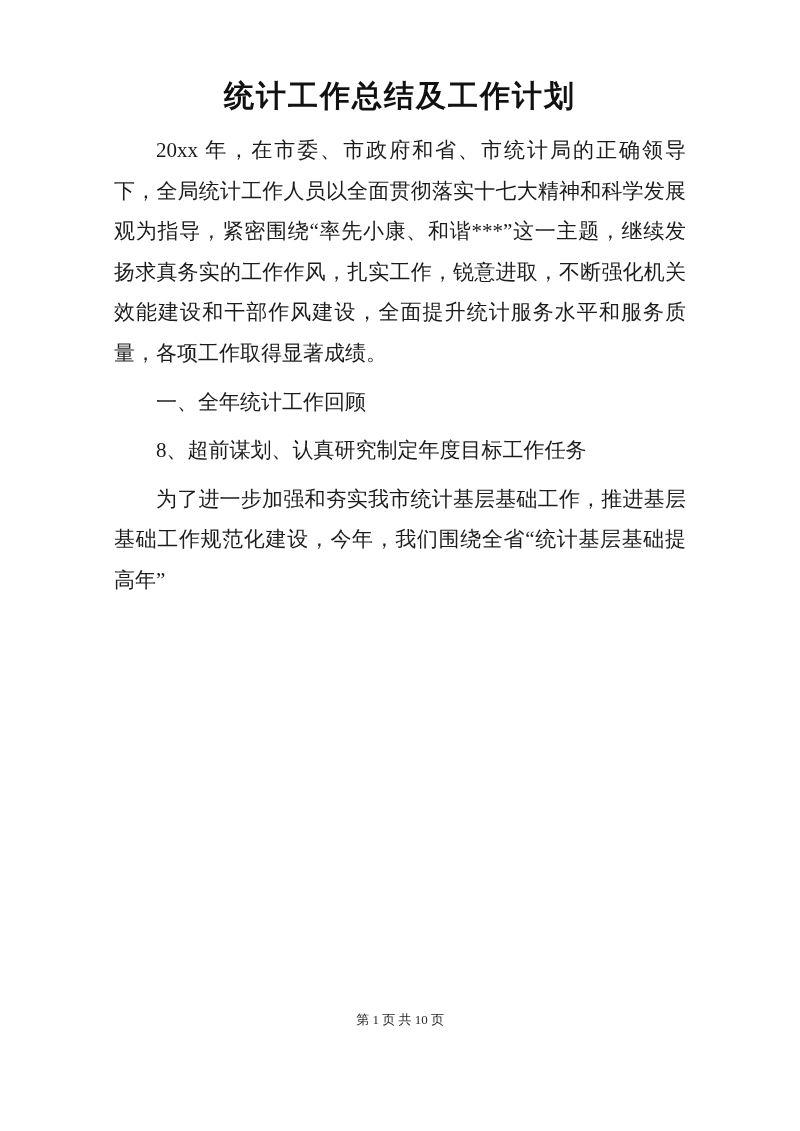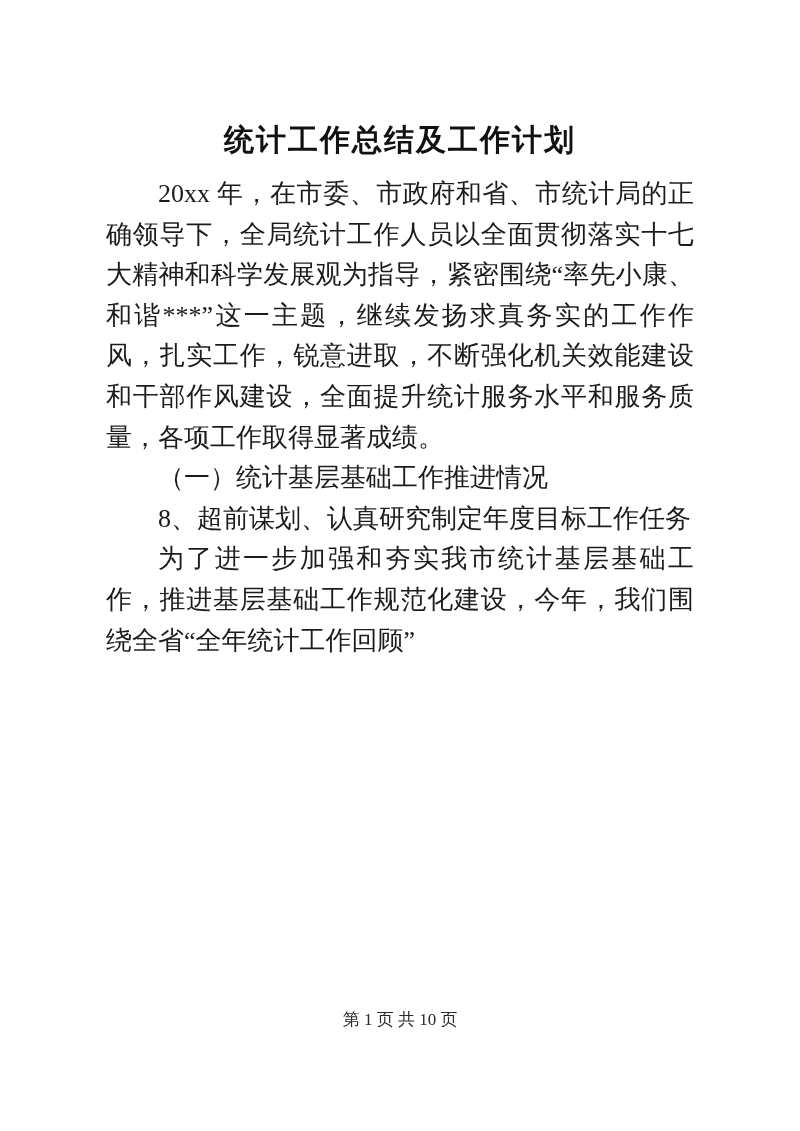--- a/index.html
+++ b/index.html
@@ -12,66 +12,66 @@
       width: 800px;
       height: 1131px;
       position: relative;
       overflow: hidden;
       font-family: "Liberation Serif", "DejaVu Serif", serif;
       color: #1c1c1c;
     }
     .page {
       width: 800px;
       height: 1093px;
-      padding: 118px 106px 0 106px;
+      padding: 74px 106px 0 106px;
       position: relative;
     }
     .doc-title {
       font-size: 30px;
       font-weight: bold;
       color: #111111;
       text-align: center;
       letter-spacing: 2px;
       line-height: 44px;
       margin: 0 0 12px 0;
     }
     .block {
-      font-size: 26px;
+      font-size: 21px;
       line-height: 40.6px;
       text-align: justify;
       text-indent: 2em;
-      margin: 0;
+      margin: 8px;
       word-break: break-all;
     }
     .page-footer {
       position: absolute;
       left: 0;
       bottom: 61px;
       width: 100%;
       text-align: center;
-      font-size: 17px;
+      font-size: 13px;
       line-height: 24px;
       color: #2a2a2a;
     }
   </style>
 </head>
 <body>
 
 <div class="page">
 
   <h1 class="doc-title">统计工作总结及工作计划</h1>
 
   <p class="block">20xx 年，在市委、市政府和省、市统计局的正确领导下，全局统计工作人员以全面贯彻落实十七大精神和科学发展观为指导，紧密围绕“率先小康、和谐***”这一主题，继续发扬求真务实的工作作风，扎实工作，锐意进取，不断强化机关效能建设和干部作风建设，全面提升统计服务水平和服务质量，各项工作取得显著成绩。</p>
 
+  <p class="block">一、全年统计工作回顾</p>
 
-  <p class="block">（一）统计基层基础工作推进情况</p>
 
   <p class="block">8、超前谋划、认真研究制定年度目标工作任务</p>
 
 
 
-  <p class="block">为了进一步加强和夯实我市统计基层基础工作，推进基层基础工作规范化建设，今年，我们围绕全省“全年统计工作回顾”</p>
+  <p class="block">为了进一步加强和夯实我市统计基层基础工作，推进基层基础工作规范化建设，今年，我们围绕全省“统计基层基础提高年”</p>
 
   <div class="page-footer">
     <span>第 1 页 共 10 页</span>
   </div>
 
 </div>
 
 </body></html>

